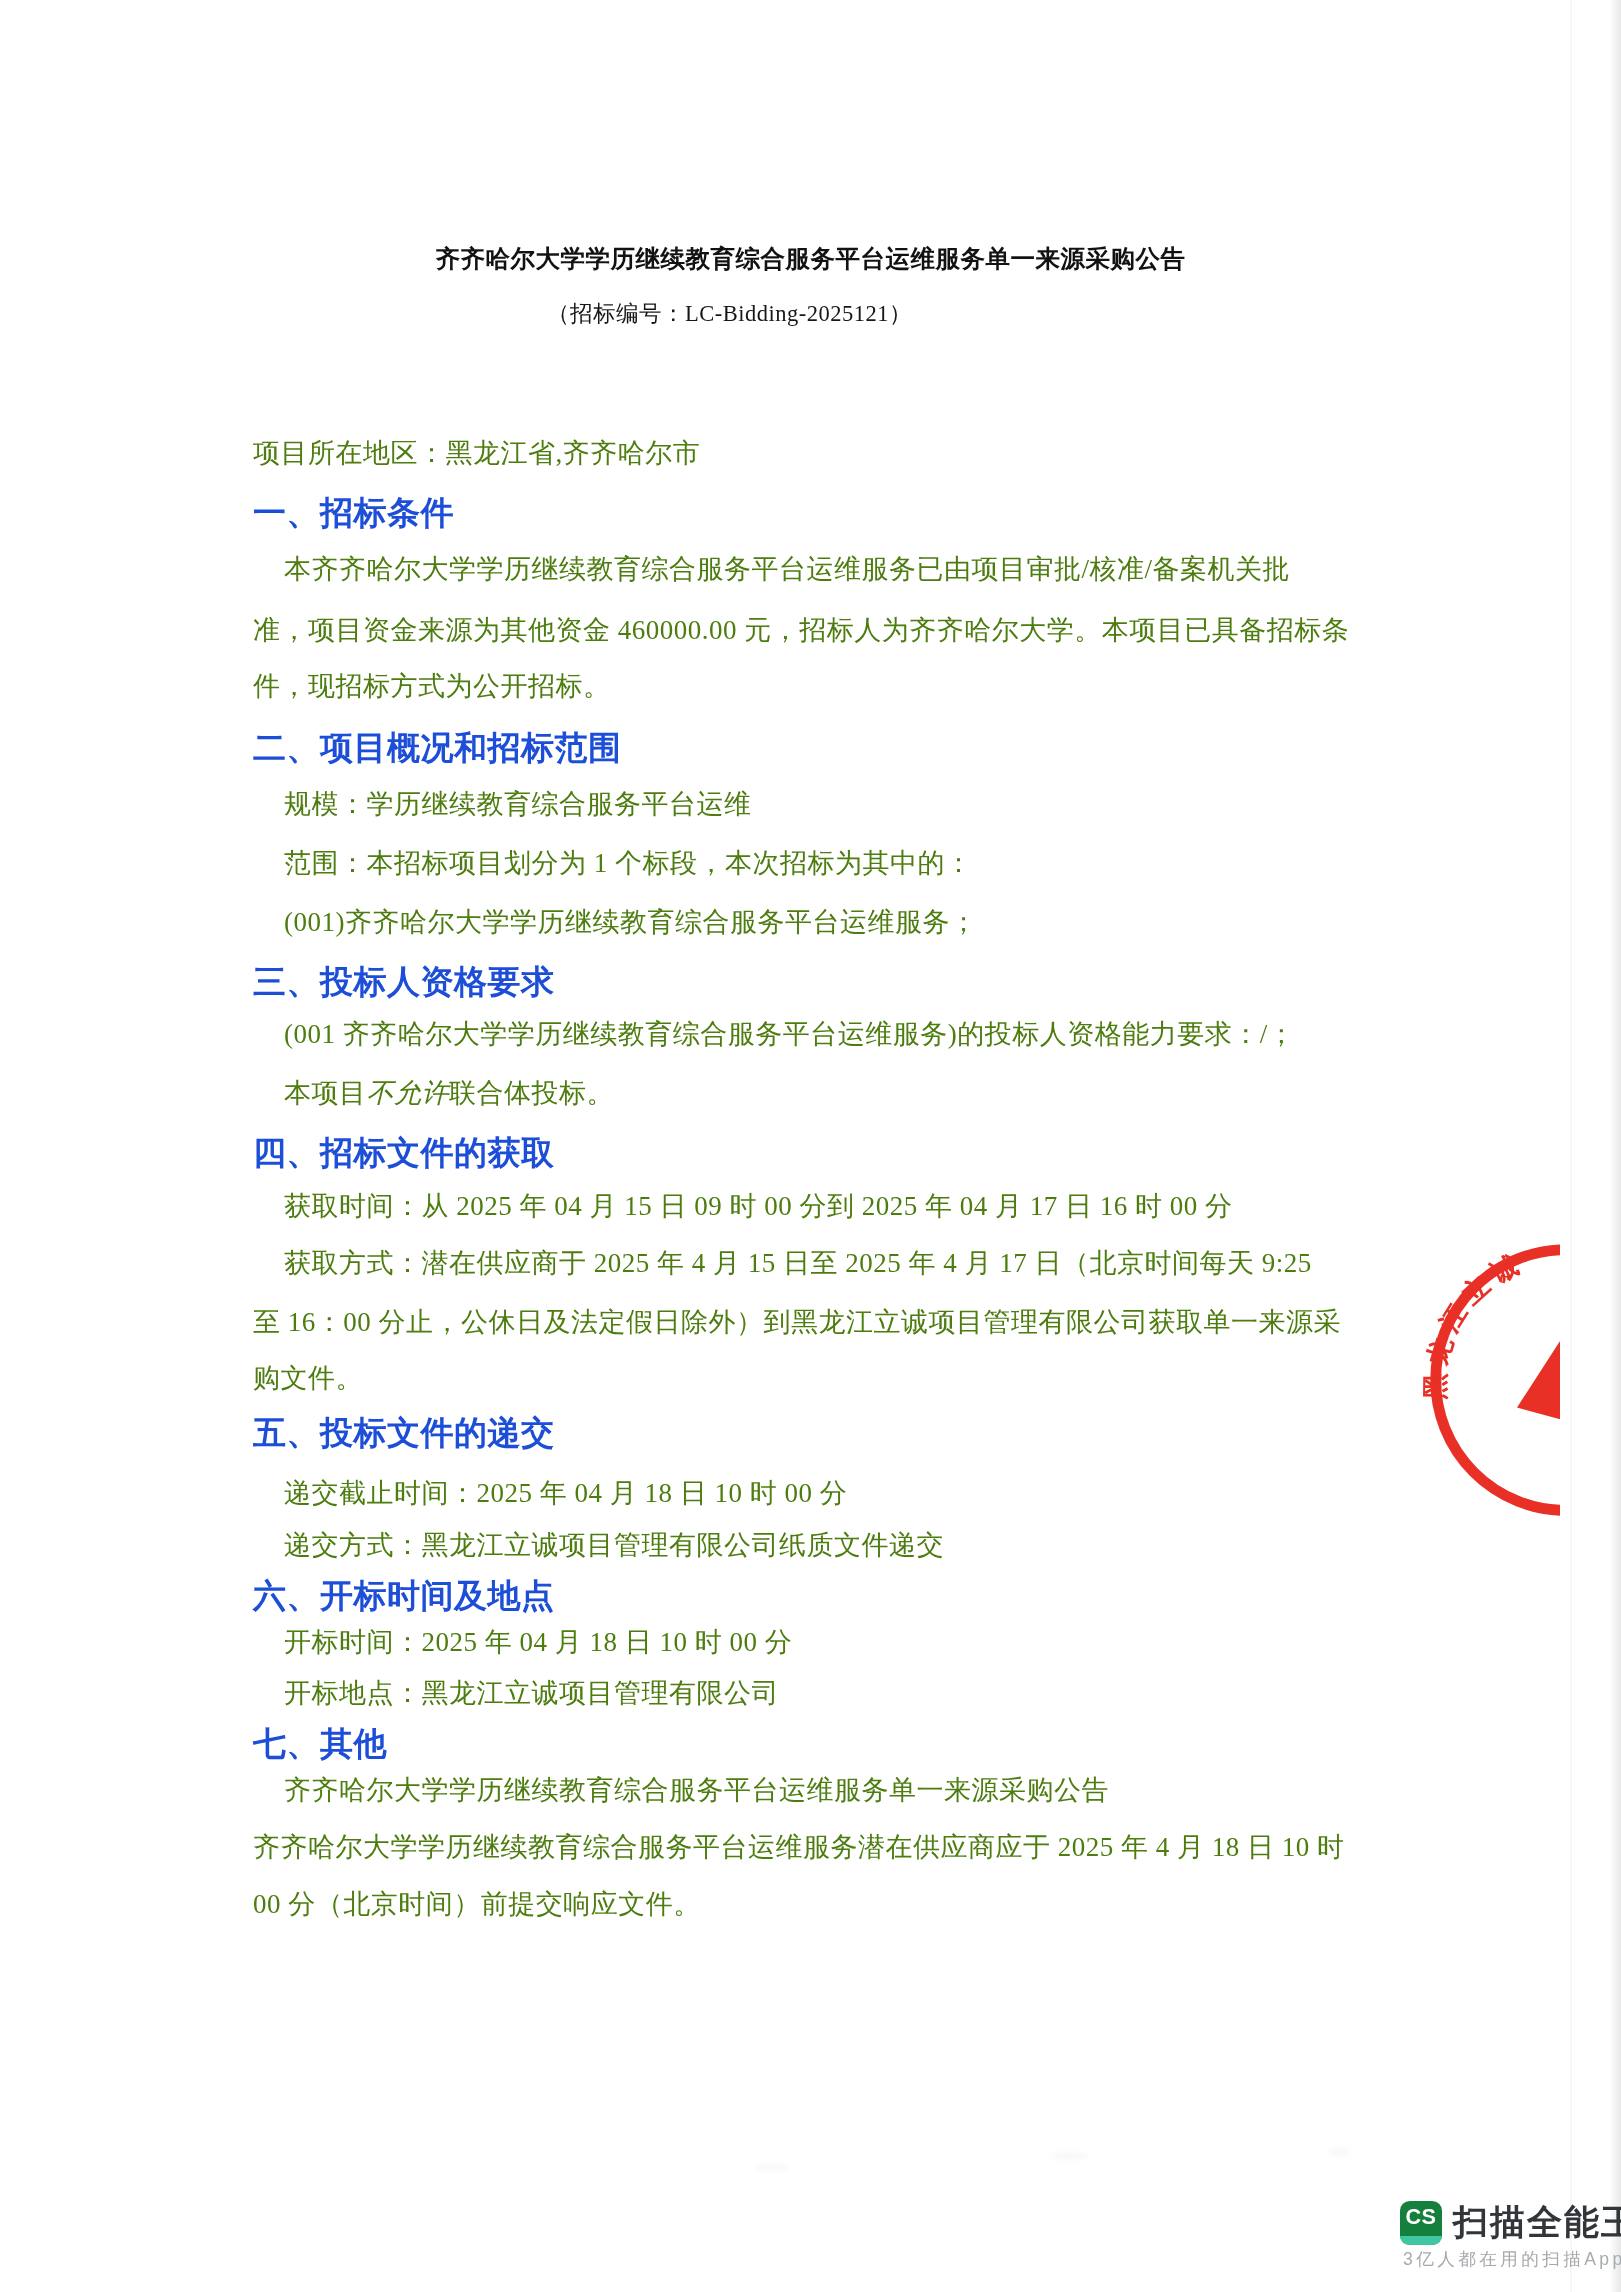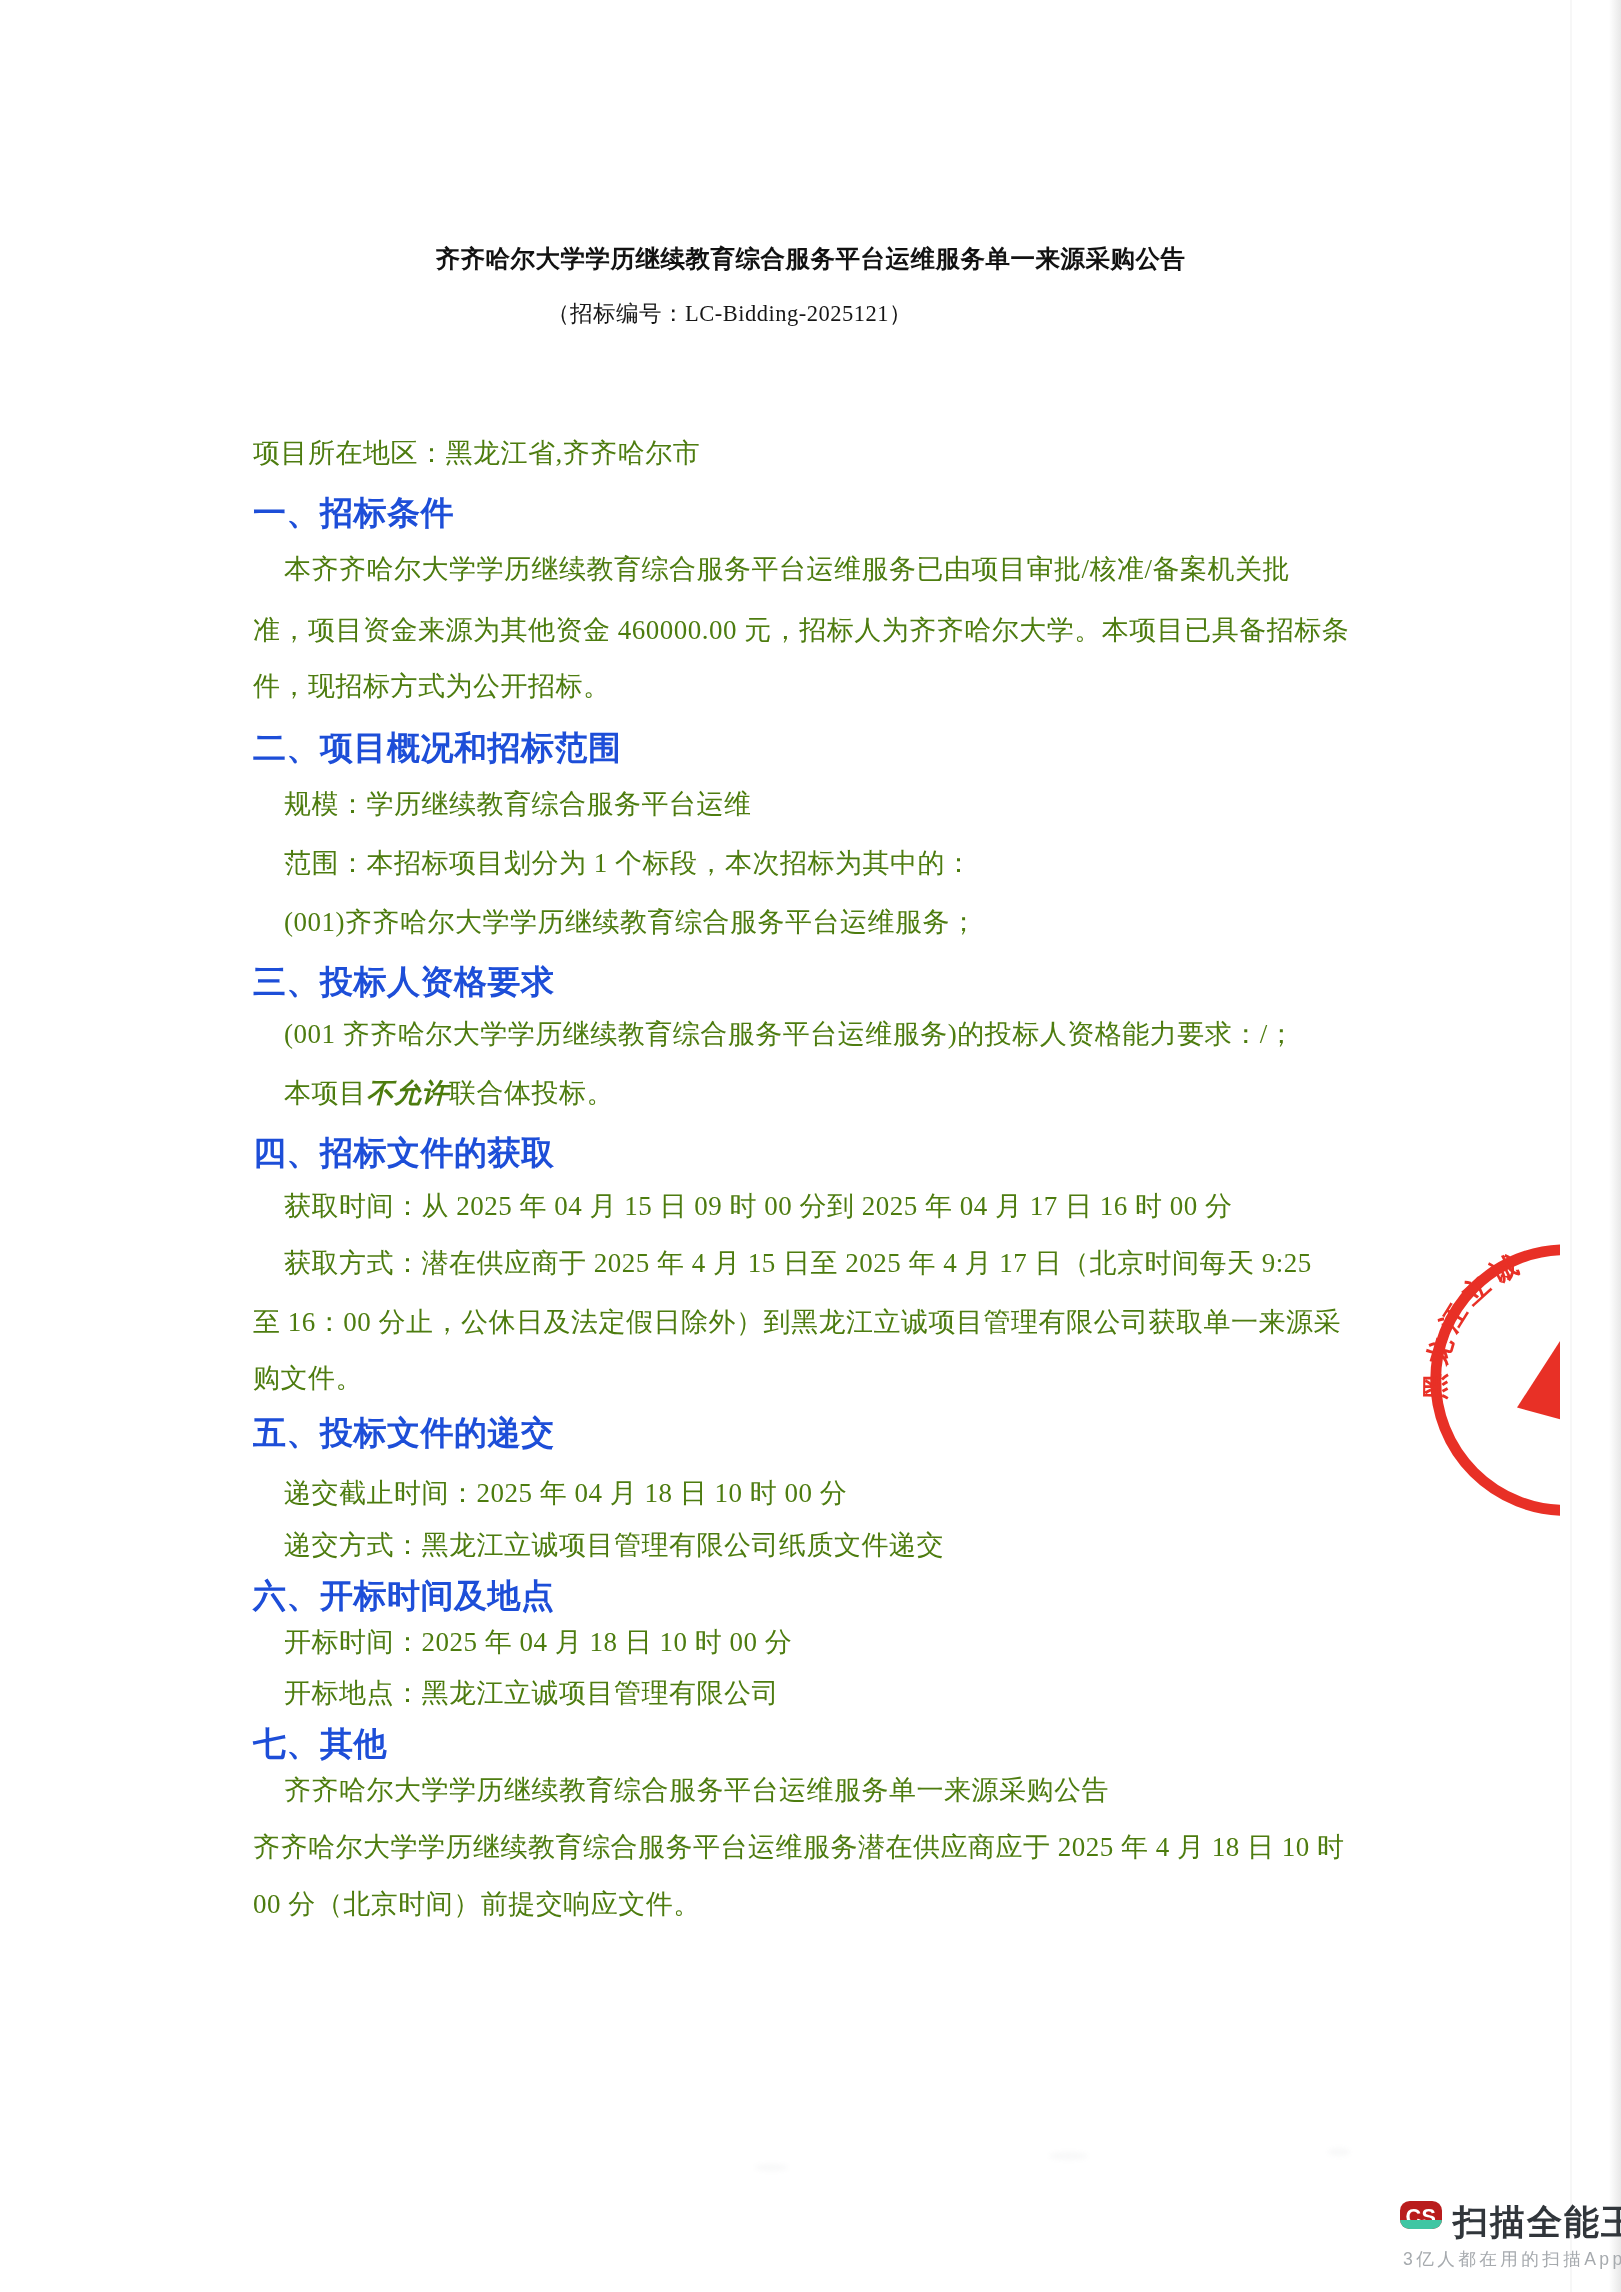--- a/index.html
+++ b/index.html
@@ -18,43 +18,43 @@
   }
   .ln{
     position:absolute;left:253px;font-size:27px;white-space:nowrap;
     color:#4d7c0f;letter-spacing:0.5px;
   }
   .ind{left:284px;}
   .hd{
     position:absolute;left:253px;font-size:33px;font-weight:700;white-space:nowrap;
     font-family:"Liberation Sans","DejaVu Sans",sans-serif;color:#1d4ed8;letter-spacing:0.5px;
   }
-  .it{font-style:italic;font-weight:bold;}
+  .it{font-style:italic;}
   
   .stamp-clip{
     position:absolute;left:1419px;top:1231px;width:141px;height:304px;
     overflow:hidden;opacity:.95;
   }
   .stamp-clip svg{display:block;}
   
   .edge-right{
     position:absolute;top:0;right:0;width:11.8px;height:100%;
     background:linear-gradient(to right,rgba(0,0,0,0),rgba(110,110,110,.16));
   }
   .fold-line{
     position:absolute;left:1570px;top:0;width:2px;height:100%;
     background:rgba(0,0,0,.03);
   }
   .smudge{
     position:absolute;background:#8a9096;opacity:.06;border-radius:50%;filter:blur(2.9px);
   }
   
   .wm-logo{
-    position:absolute;left:1400px;top:2201px;width:42px;height:28px;
-    background:#b91c1c;border-radius:9.8px;overflow:hidden;
+    position:absolute;left:1400px;top:2201px;width:42px;height:44px;
+    background:#15803d;border-radius:9.8px;overflow:hidden;
     font-family:"Liberation Sans","DejaVu Sans",sans-serif;
   }
   .wm-logo .cs{
     display:block;text-align:center;color:#ffffff;font-weight:700;
     font-size:21.6px;line-height:32px;letter-spacing:0.5px;
   }
   .wm-logo .strip{
     position:absolute;left:0;bottom:0;width:100%;height:8.8px;background:#3fc6a3;
   }
   .wm-name{

